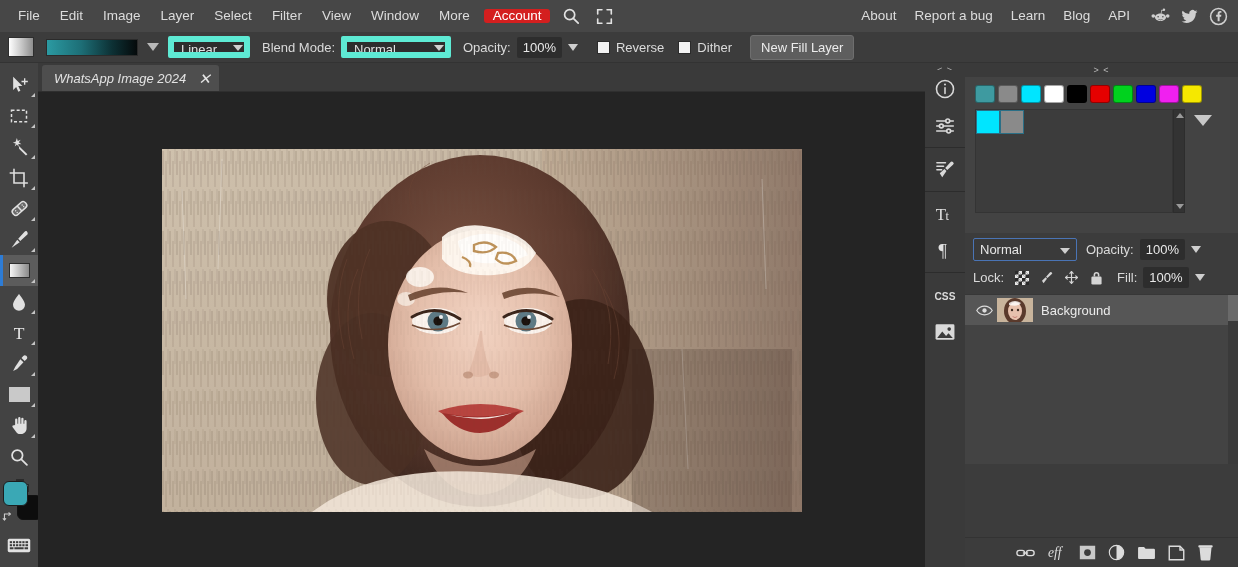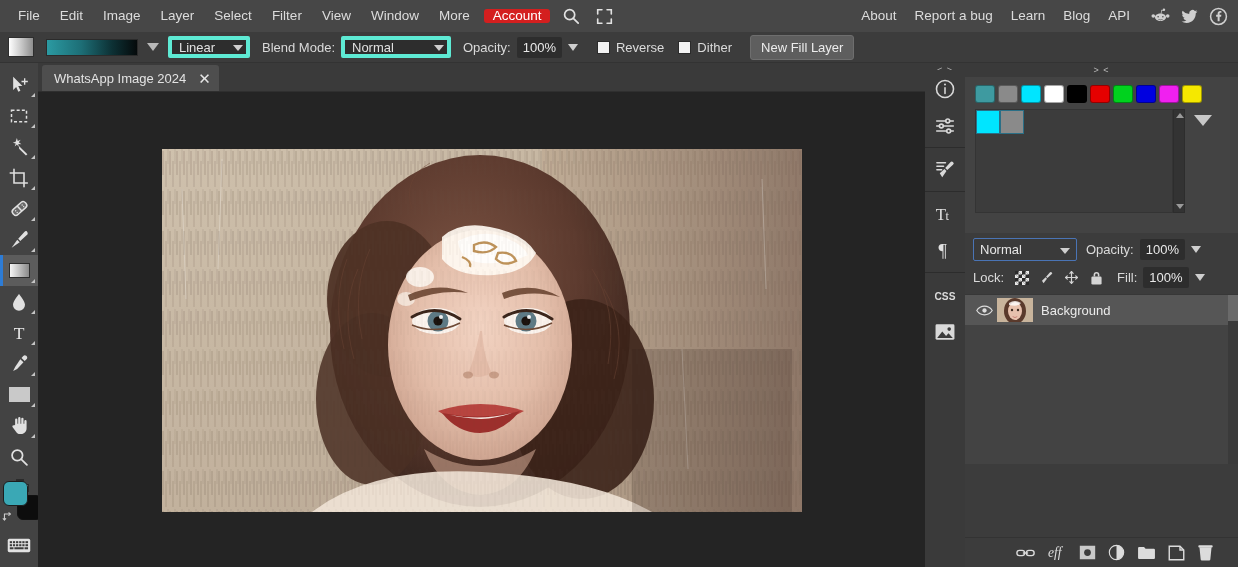--- a/index.html
+++ b/index.html
@@ -52,21 +52,21 @@
   }
   .caret {
     width: 0; height: 0; border-left: 6px solid transparent; border-right: 6px solid transparent;
     border-top: 8px solid #b9b9b9; margin: 0 9px;
   }
   .caret.sm {
     border-left: 5px solid transparent; border-right: 5px solid transparent;
     border-top: 7px solid #cfcfcf; margin: 0 5px 0 6px;
   }
   .sel {
-    background: #2d2d2d; color: #e0e0e0; border: 4px solid #5eead4; border-radius: 2px;
+    background: #2d2d2d; color: #e0e0e0; border: 6px solid #5eead4; border-radius: 2px;
     font-size: 13px; height: 22px; padding: 0 22px 0 7px; appearance: none;
     font-family: "Liberation Sans", sans-serif; position: relative;
   }
   .selwrap { position: relative; display: inline-flex; align-items: center; }
   .selwrap::after {
     content: ""; position: absolute; right: 7px; top: 50%; margin-top: -2px;
     width: 0; height: 0; border-left: 5px solid transparent; border-right: 5px solid transparent;
     border-top: 6px solid #cfcfcf; pointer-events: none;
   }
   .lbl { color: #dadada; font-size: 13px; margin: 0 6px 0 12px; white-space: nowrap; }
@@ -129,21 +129,21 @@
 
   
   .tabbar {
     position: absolute; left: 38px; top: 63px; width: 887px; height: 29px;
     background: #3a3a3a; display: flex; align-items: flex-end; padding-left: 4px;
     border-bottom: 1px solid #2f2f2f;
   }
   .doctab {
     background: #4e4e4e; color: #e3e3e3; font-size: 13px; height: 26px;
     display: flex; align-items: center; padding: 0 8px 0 12px; border-radius: 3px 3px 0 0;
-    cursor: default; max-width: 190px;
+    cursor: default; max-width: 190px; font-style: italic;
   }
   .doctab .tablabel { overflow: hidden; text-overflow: clip; white-space: nowrap; }
   .doctab .tabclose { margin-left: 12px; color: #e6e6e6; font-size: 15px; line-height: 1; }
 
   
   .canvasarea {
     position: absolute; left: 38px; top: 92px; width: 887px; height: 475px;
     background: #242424; overflow: hidden;
   }
   .photo {

